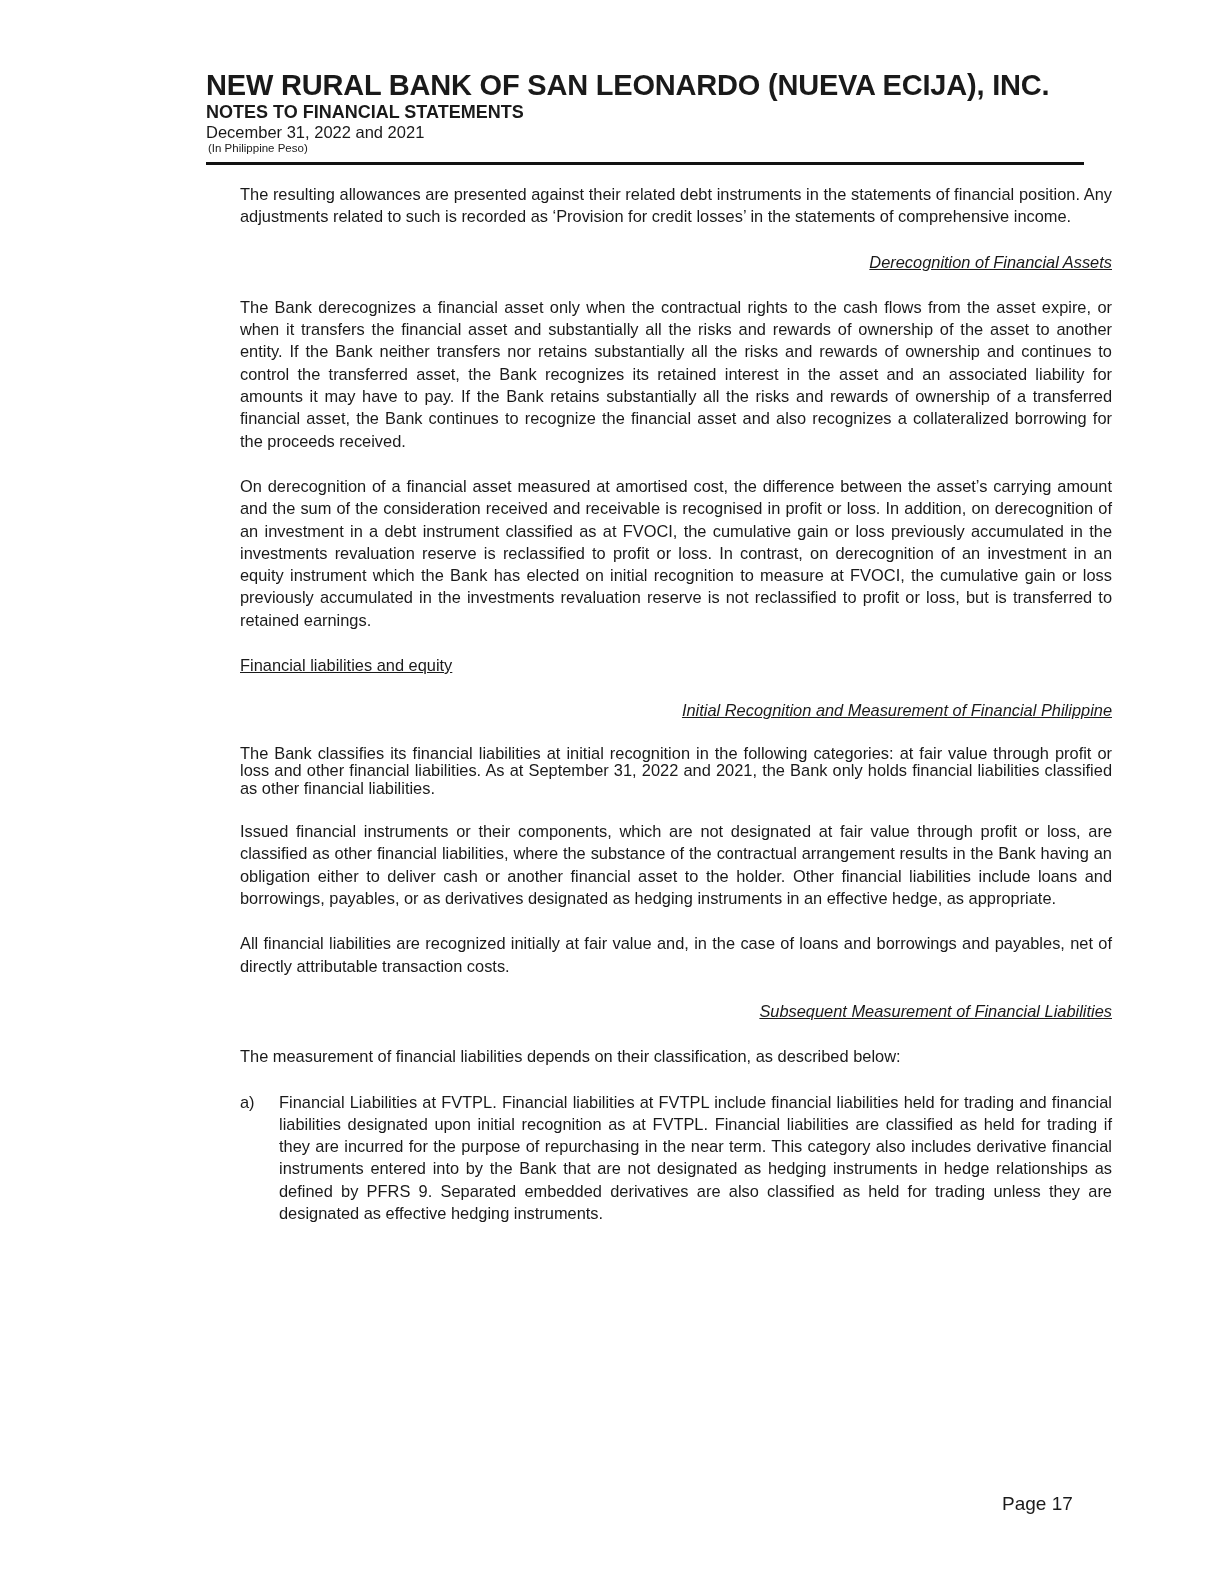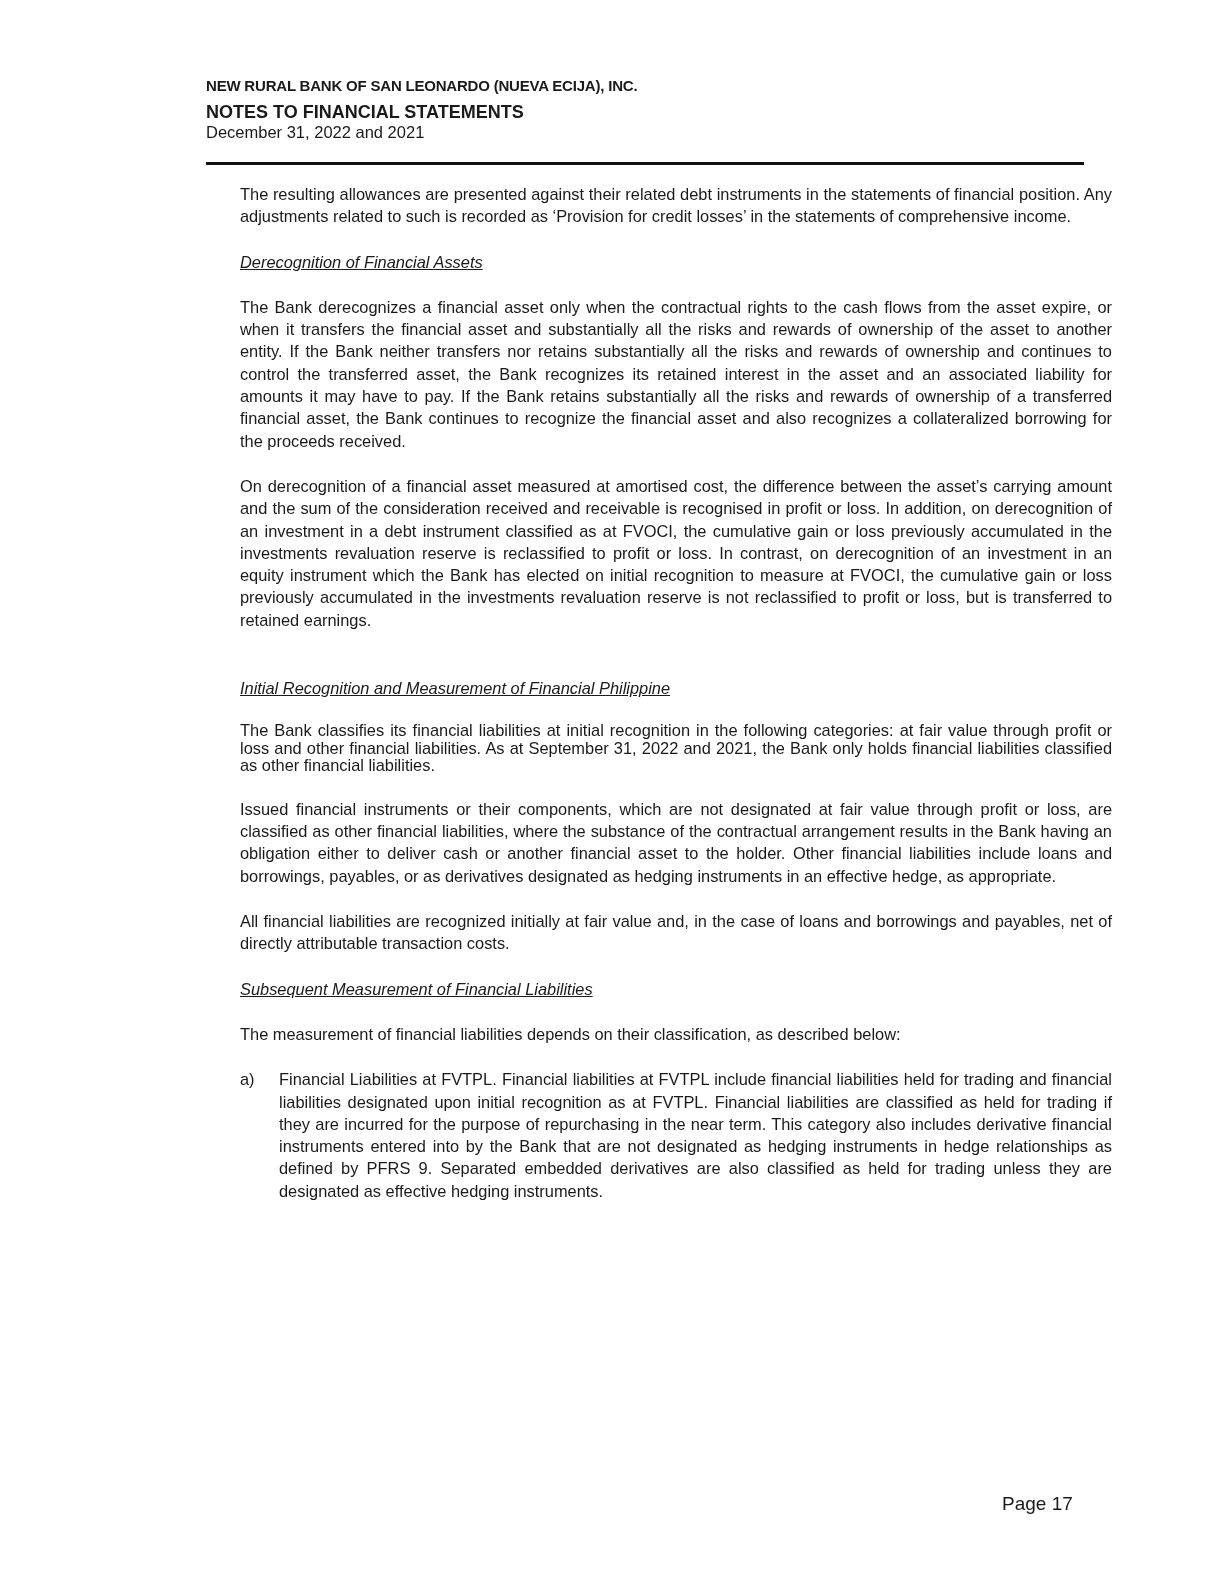--- a/index.html
+++ b/index.html
@@ -1,57 +1,59 @@
 <!DOCTYPE html>
 <html><head>
 <meta charset="utf-8">
 <style>
   html, body { margin: 0; padding: 0; background: #ffffff; }
   body {
     width: 1224px; height: 1584px; position: relative; overflow: hidden;
     font-family: "Liberation Sans", sans-serif; color: #1a1a1a;
   }
   .header { position: absolute; left: 206px; top: 72px; width: 878px; }
-  .company { font-size: 15px; font-weight: bold; letter-spacing: -0.2px; line-height: 27px; }
+  .company { font-size: 29px; font-weight: bold; letter-spacing: -0.2px; line-height: 27px; }
   .subtitle { font-size: 18px; font-weight: bold; line-height: 22px; margin-top: 2px; }
   .dates { font-size: 16.5px; line-height: 19px; }
   .currency { font-size: 11.5px; line-height: 13px; padding-left: 2px; }
   .rule { position: absolute; left: 206px; top: 162px; width: 878px; height: 3px; background: #111; }
 
   .body { position: absolute; left: 207px; top: 183px; width: 872px; font-size: 16.4px; line-height: 22.3px; margin-left: 33px; }
   .p { text-align: justify; margin: 0; }
   .p.tight { line-height: 17.5px; }
   .heading { text-decoration: underline; margin: 0; }
-  .heading.italic { font-style: italic; }
+  .heading.italic { font-style: italic; text-align: right; }
   .list-item { display: flex; margin: 0; }
   .list-marker { width: 39px; flex: 0 0 39px; }
   .list-text { flex: 1; text-align: justify; }
   .gap-lg { height: 23px; }
 
   .footer { position: absolute; left: 1002px; top: 1493px; font-size: 19px; }
 </style>
 </head>
 <body>
 
 <div class="header">
   <div class="company">NEW RURAL BANK OF SAN LEONARDO (NUEVA ECIJA), INC.</div>
   <div class="subtitle">NOTES TO FINANCIAL STATEMENTS</div>
   <div class="dates">December 31, 2022 and 2021</div>
+  <div class="currency">(In Philippine Peso)</div>
 </div>
 <div class="rule"></div>
 
 <div class="body">
   <p class="p">The resulting allowances are presented against their related debt instruments in the statements of financial position. Any adjustments related to such is recorded as ‘Provision for credit losses’ in the statements of comprehensive income.</p>
   <div class="gap-lg"></div>
   <p class="heading italic">Derecognition of Financial Assets</p>
   <div class="gap-lg"></div>
   <p class="p">The Bank derecognizes a financial asset only when the contractual rights to the cash flows from the asset expire, or when it transfers the financial asset and substantially all the risks and rewards of ownership of the asset to another entity. If the Bank neither transfers nor retains substantially all the risks and rewards of ownership and continues to control the transferred asset, the Bank recognizes its retained interest in the asset and an associated liability for amounts it may have to pay. If the Bank retains substantially all the risks and rewards of ownership of a transferred financial asset, the Bank continues to recognize the financial asset and also recognizes a collateralized borrowing for the proceeds received.</p>
   <div class="gap-lg"></div>
   <p class="p">On derecognition of a financial asset measured at amortised cost, the difference between the asset’s carrying amount and the sum of the consideration received and receivable is recognised in profit or loss. In addition, on derecognition of an investment in a debt instrument classified as at FVOCI, the cumulative gain or loss previously  accumulated in the investments revaluation reserve is reclassified to profit or loss. In contrast, on derecognition of  an investment in an equity instrument which the Bank has elected on initial recognition to measure at FVOCI, the cumulative gain or loss previously accumulated in the investments revaluation reserve is not reclassified to profit or  loss, but is transferred to retained earnings.</p>
   <div class="gap-lg"></div>
+  <p class="heading">Financial liabilities and equity</p>
   <div class="gap-lg"></div>
   <p class="heading italic">Initial Recognition and Measurement of Financial Philippine</p>
   <div class="gap-lg"></div>
   <p class="p tight">The Bank classifies its financial liabilities at initial recognition in the following categories: at fair value through profit or loss and other financial liabilities.  As at September 31, 2022 and 2021, the Bank only holds financial liabilities classified as other financial liabilities.</p>
   <div class="gap-lg"></div>
   <p class="p">Issued financial instruments or their components, which are not designated at fair value through profit or loss, are classified as other financial liabilities, where the substance of the contractual arrangement results in the Bank having an obligation either to deliver cash or another financial asset to the holder. Other financial liabilities include loans and borrowings, payables, or as derivatives designated as hedging instruments in an effective hedge, as appropriate.</p>
   <div class="gap-lg"></div>
   <p class="p">All financial liabilities are recognized initially at fair value and, in the case of loans and borrowings and payables, net of directly attributable transaction costs.</p>
   <div class="gap-lg"></div>
   <p class="heading italic">Subsequent Measurement of Financial Liabilities</p>

